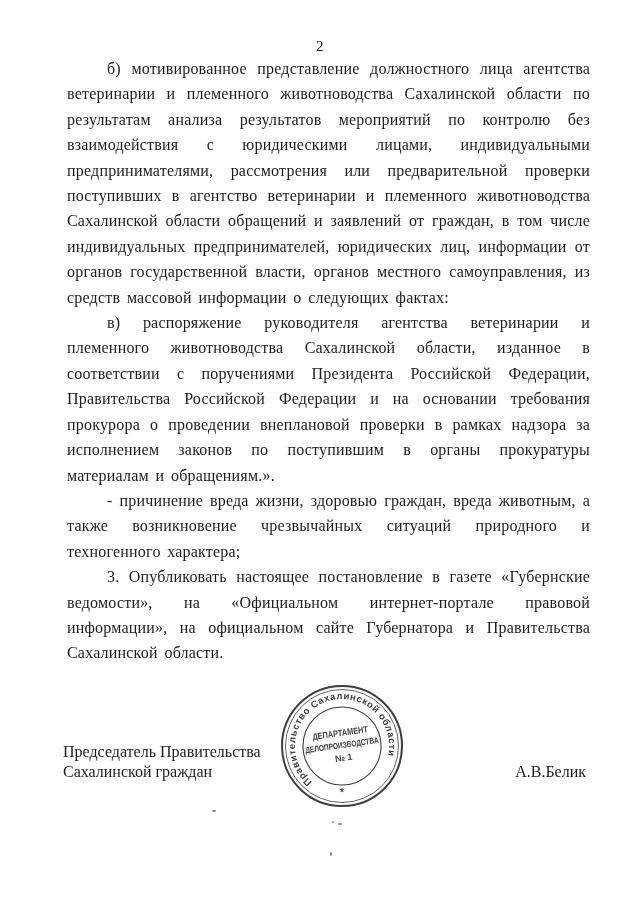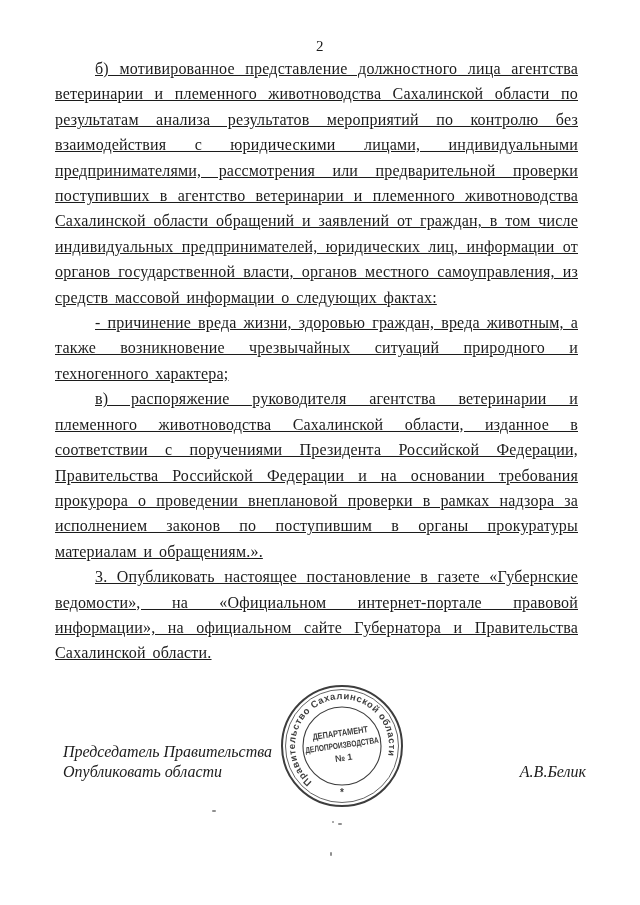--- a/index.html
+++ b/index.html
@@ -16,45 +16,43 @@
     position: absolute;
     top: 38px;
     left: 0;
     width: 640px;
     text-align: center;
     font-size: 15px;
     letter-spacing: 0.5px;
   }
   .content {
     position: absolute;
-    left: 55px;
+    left: 67px;
     top: 56px;
     width: 523px;
     font-size: 16px;
     line-height: 25.4px;
     text-align: justify;
     letter-spacing: 0.2px;
     word-spacing: 2.5px;
-    text-decoration: underline;
   }
   .content p {
     margin: 0;
     text-indent: 40px;
   }
   .signature {
     position: absolute;
     left: 63px;
     top: 742px;
     width: 523px;
     display: flex;
     justify-content: space-between;
     align-items: flex-end;
     font-size: 16px;
     line-height: 20px;
-    font-style: italic;
   }
   .stamp {
     position: absolute;
     left: 278px;
     top: 682px;
     width: 128px;
     height: 128px;
     opacity: 0.92;
   }
   .stamp text {
@@ -85,29 +83,29 @@
 </style>
 </head>
 <body>
 
 <div class="page">
 
   <div class="page-number">2</div>
 
   <div class="content">
     <p>б) мотивированное представление должностного лица агентства ветеринарии и племенного животноводства Сахалинской области по результатам анализа результатов мероприятий по контролю без взаимодействия с юридическими лицами, индивидуальными предпринимателями, рассмотрения или предварительной проверки поступивших в агентство ветеринарии и племенного животноводства Сахалинской области обращений и заявлений от граждан, в том числе индивидуальных предпринимателей, юридических лиц, информации от органов государственной власти, органов местного самоуправления, из средств массовой информации о следующих фактах:</p>
+    <p>в) распоряжение руководителя агентства ветеринарии и племенного животноводства Сахалинской области, изданное в соответствии с поручениями Президента Российской Федерации, Правительства Российской Федерации и на основании требования прокурора о проведении внеплановой проверки в рамках надзора за исполнением законов по поступившим в органы прокуратуры материалам и обращениям.».</p>
     <p>- причинение вреда жизни, здоровью граждан, вреда животным, а также возникновение чрезвычайных ситуаций природного и техногенного характера;</p>
-    <p>в) распоряжение руководителя агентства ветеринарии и племенного животноводства Сахалинской области, изданное в соответствии с поручениями Президента Российской Федерации, Правительства Российской Федерации и на основании требования прокурора о проведении внеплановой проверки в рамках надзора за исполнением законов по поступившим в органы прокуратуры материалам и обращениям.».</p>
     <p>3. Опубликовать настоящее постановление в газете «Губернские ведомости», на «Официальном интернет-портале правовой информации», на официальном сайте Губернатора и Правительства Сахалинской области.</p>
   </div>
 
   <div class="signature">
     <div class="sig-title">
       <div>Председатель Правительства</div>
-      <div>Опубликовать области</div>
+      <div>Сахалинской граждан</div>
     </div>
     <div class="sig-name">А.В.Белик</div>
   </div>
 
   <svg class="stamp" viewBox="0 0 128 128" xmlns="http://www.w3.org/2000/svg">
     <defs>
       <path id="rimPath" d="M 64 111 A 47 47 0 1 1 64.01 111" fill="none"></path>
     </defs>
     <circle cx="64" cy="64" r="60" fill="none" stroke="#2d2d2d" stroke-width="2"></circle>
     <circle cx="64" cy="64" r="56.5" fill="none" stroke="#2d2d2d" stroke-width="0.8"></circle>

